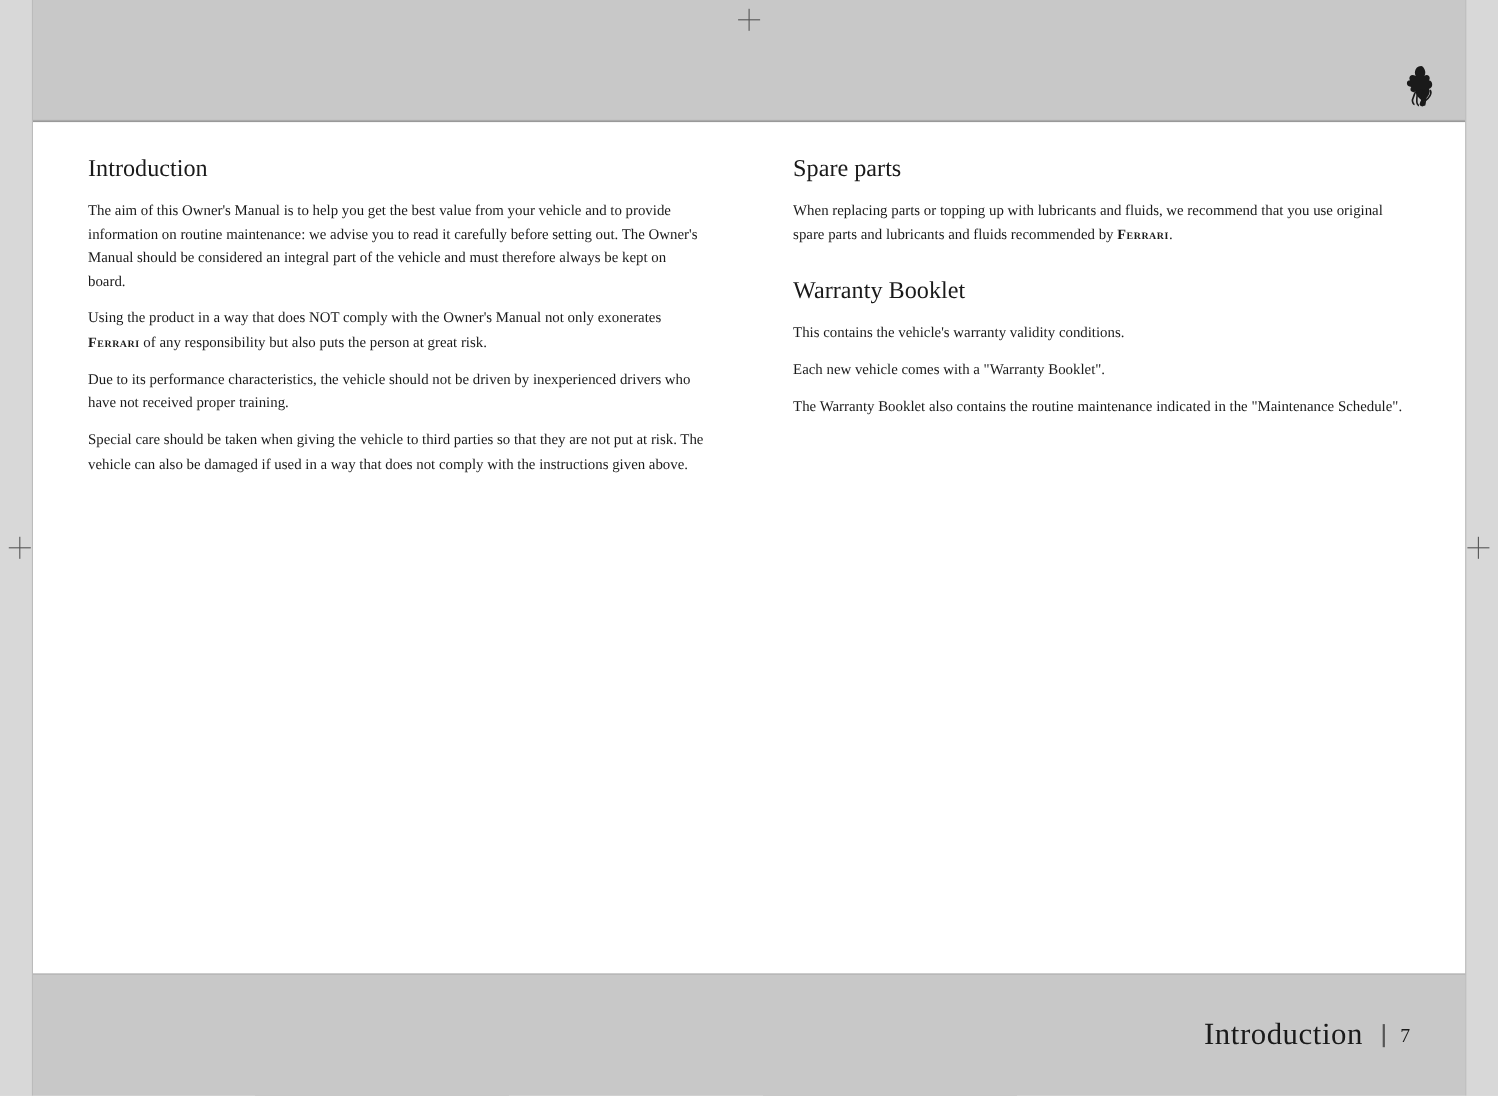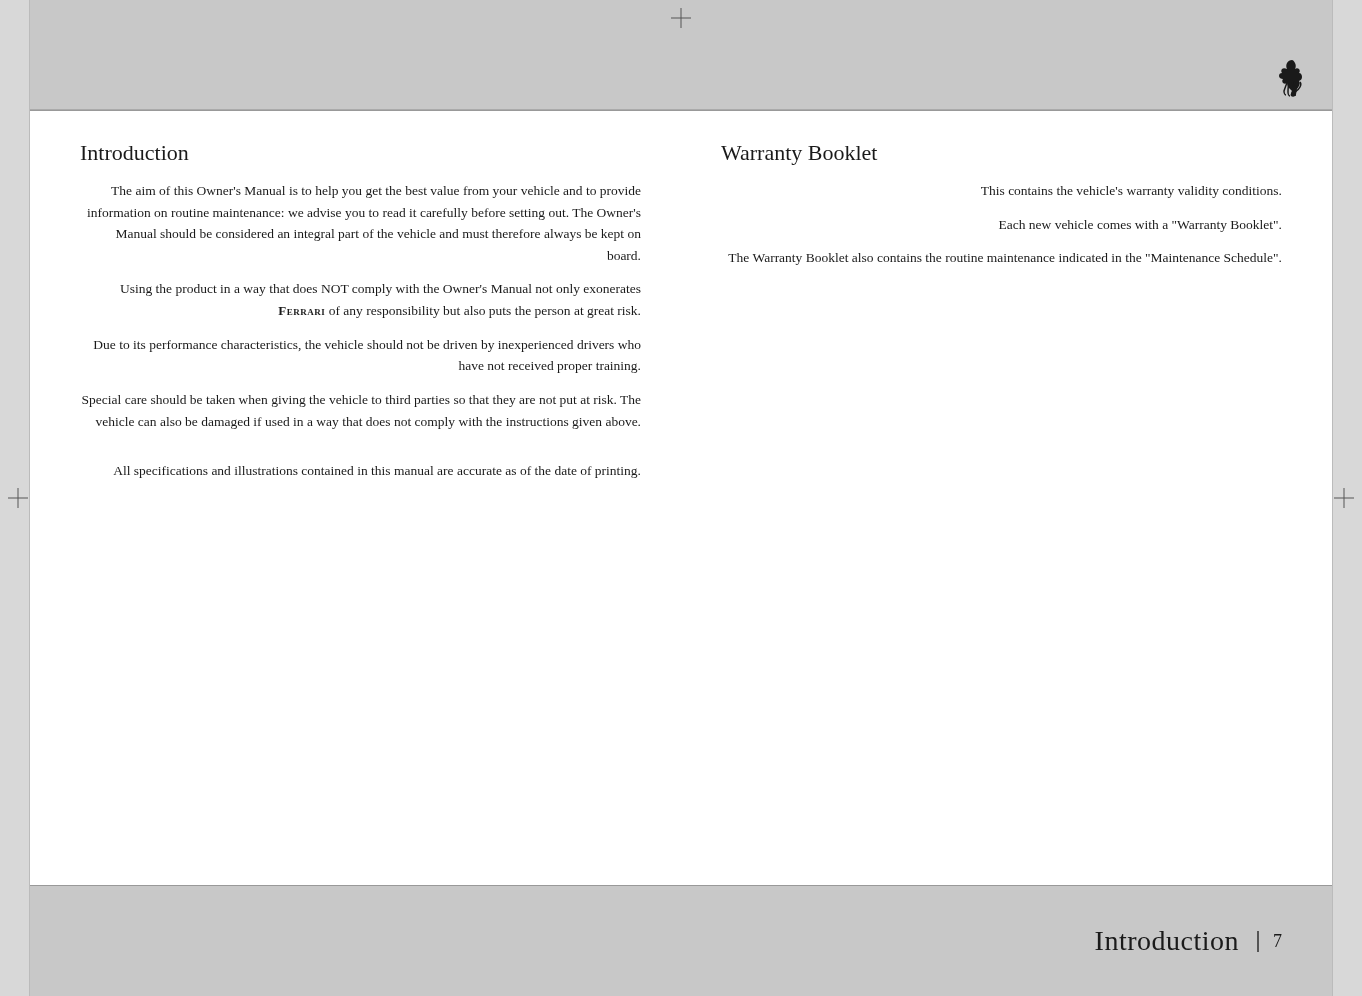--- a/index.html
+++ b/index.html
@@ -159,21 +159,21 @@
       font-weight: normal;
       margin-bottom: 14px;
       color: #1a1a1a;
     }
 
     
     .section-text {
       font-size: 13.5px;
       line-height: 1.6;
       margin-bottom: 12px;
-      text-align: right;
+      text-align: left;
     }
 
     
     .small-caps {
       font-variant: small-caps;
       font-weight: bold;
       font-size: 13px;
       letter-spacing: 0.5px;
     }
 
@@ -294,29 +294,33 @@
 
       <p class="section-text">
         Special care should be taken when giving the vehicle to third parties so that they are not put at risk. The vehicle can also be damaged if used in a way that does not comply with the instructions given above.
       </p>
     </div>
 
     <div class="section-block">
 
 
 
-      <p class="section-text">
-        All specifications and illustrations contained in this manual are accurate as of the date of printing.
-      </p>
     </div>
 
   </div>
 
   <div class="right-column">
 
+    <div class="section-block">
+      <h2 class="section-heading">Spare parts</h2>
+
+      <p class="section-text">
+        When replacing parts or topping up with lubricants and fluids, we recommend that you use original spare parts and lubricants and fluids recommended by <span class="small-caps">Ferrari</span>.
+      </p>
+    </div>
 
     <div class="section-block">
       <h2 class="section-heading">Warranty Booklet</h2>
 
       <p class="section-text">
         This contains the vehicle's warranty validity conditions.
       </p>
 
       <p class="section-text">
         Each new vehicle comes with a "Warranty Booklet".

